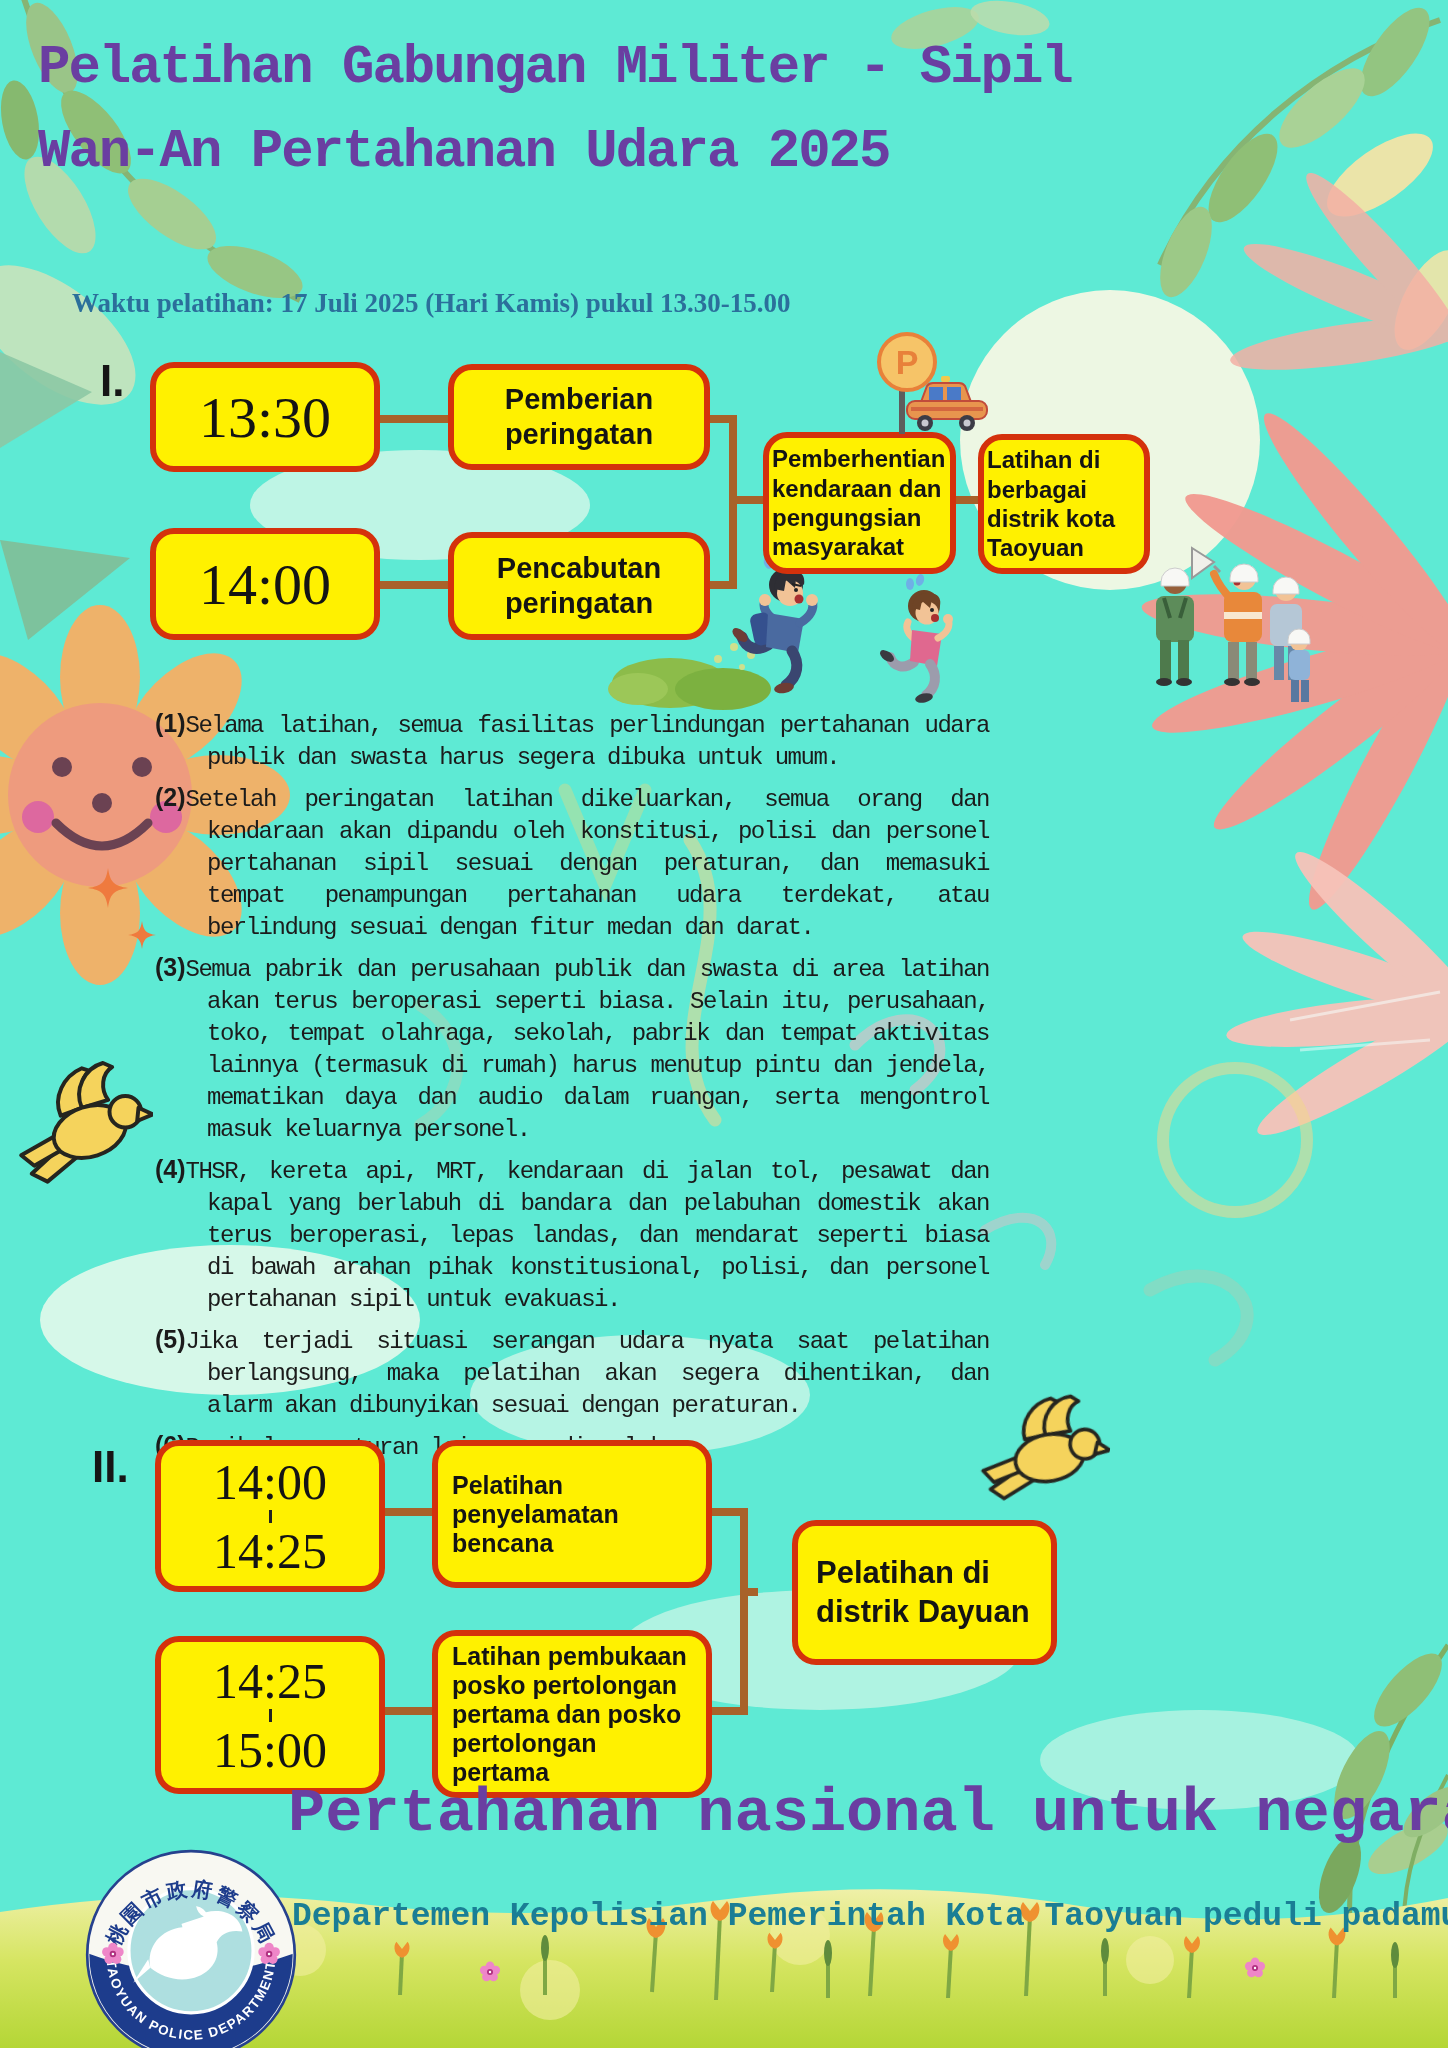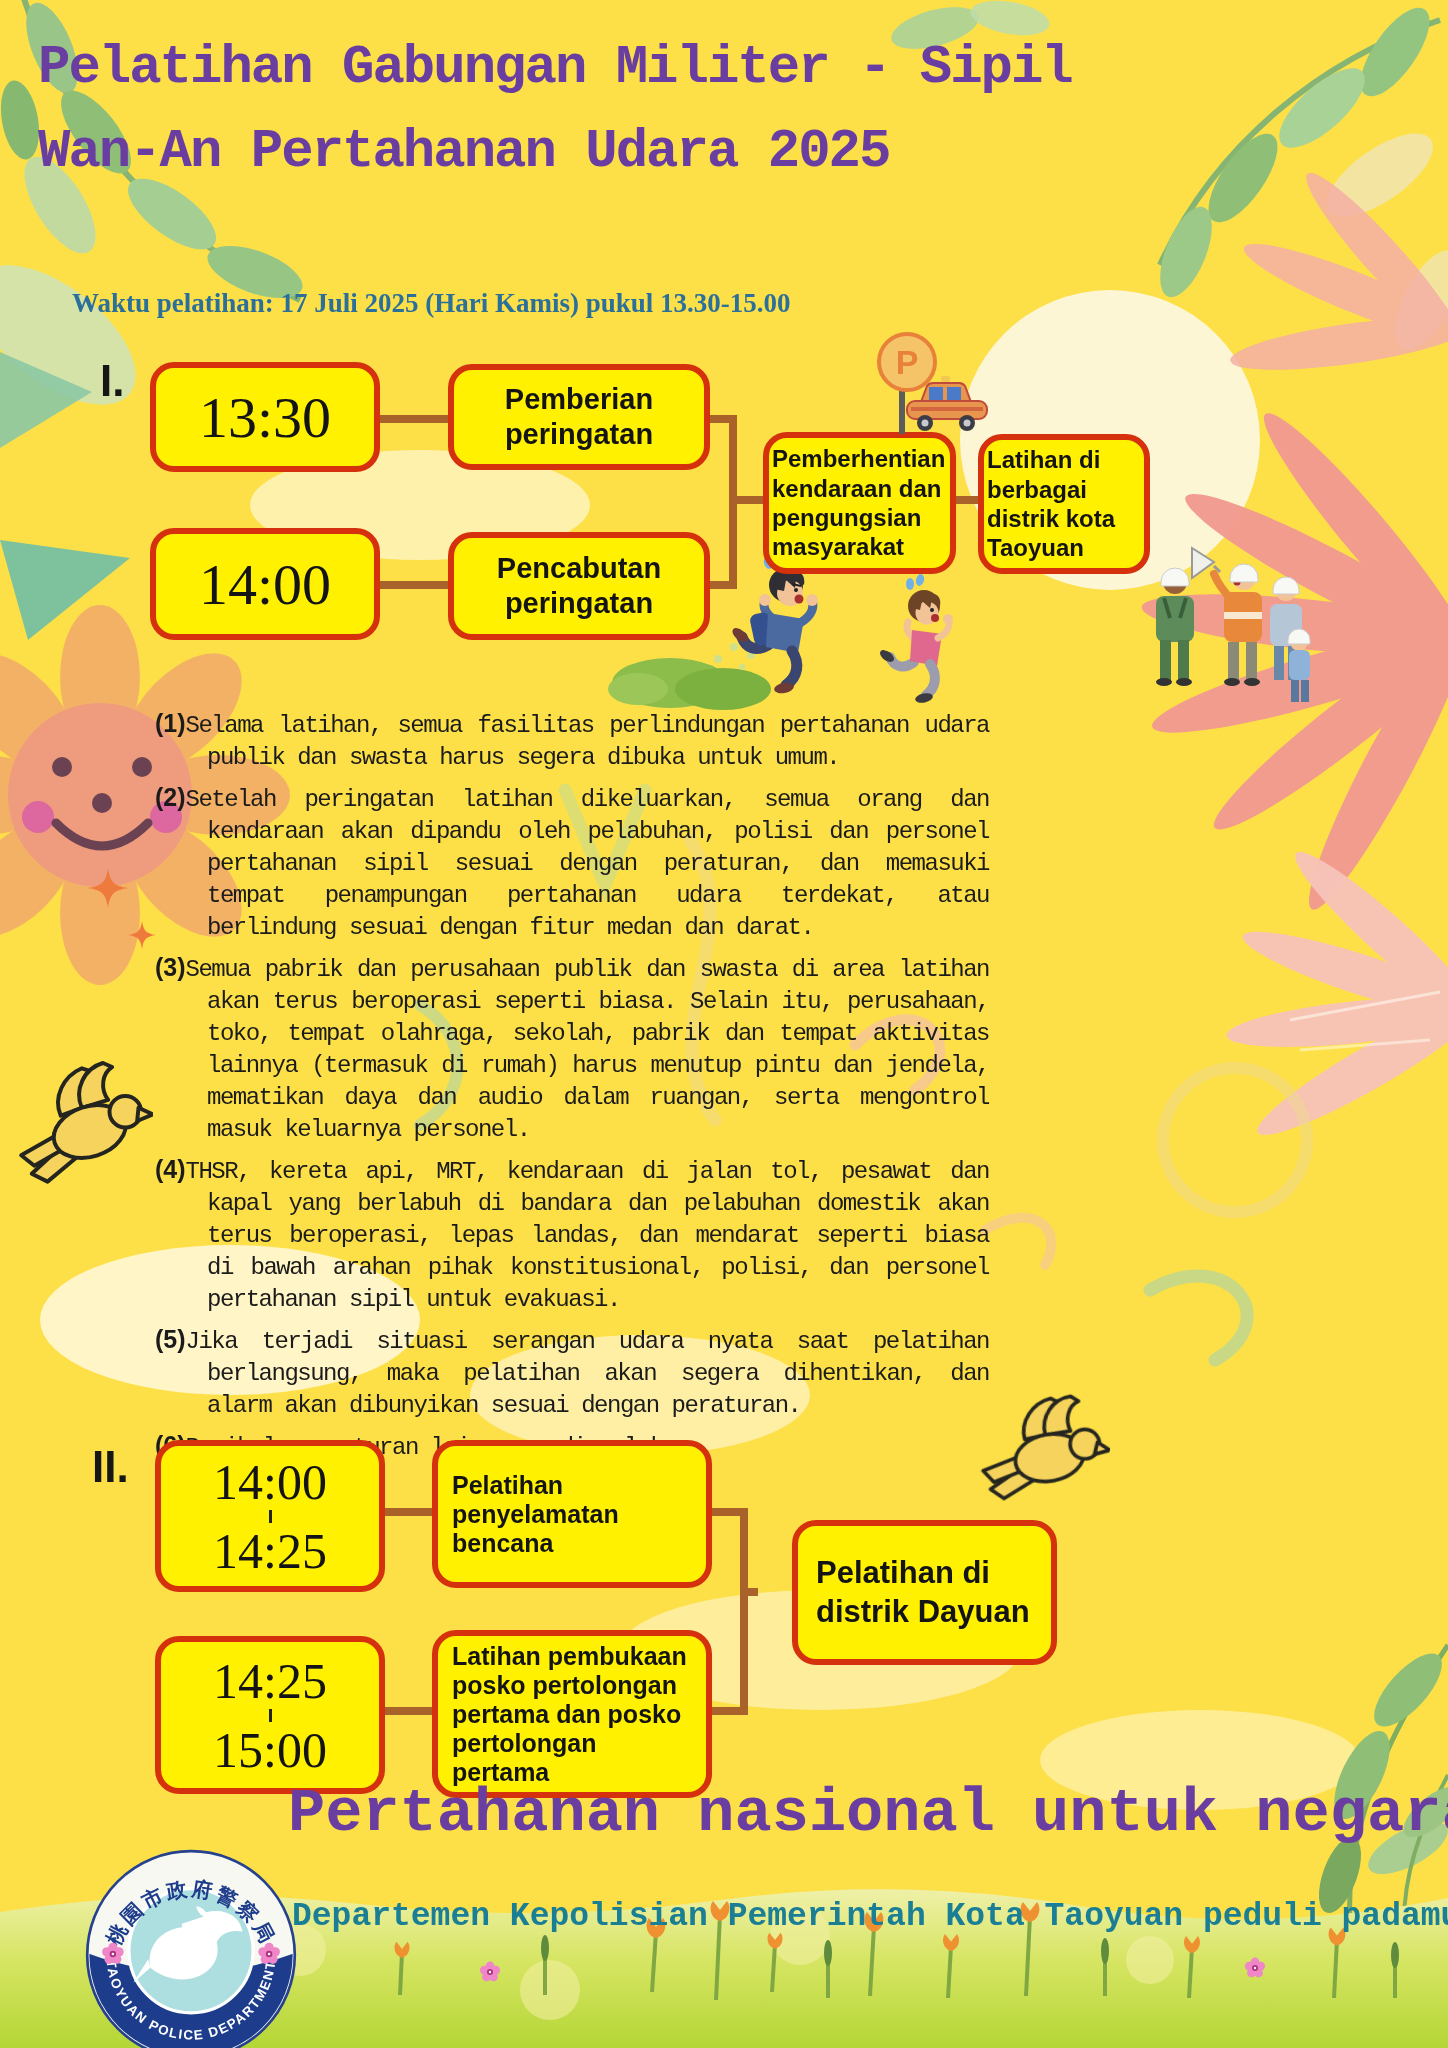--- a/index.html
+++ b/index.html
@@ -1,18 +1,18 @@
 <!DOCTYPE html>
 <html><head>
 <meta charset="utf-8">
 <style>
   html,body{margin:0;padding:0;background:#888;}
   .poster{
     position:relative;width:1448px;height:2048px;overflow:hidden;
-    background:#fde047;font-family:"Liberation Sans",sans-serif;
+    background:#5eead4;font-family:"Liberation Sans",sans-serif;
   }
   .deco{position:absolute;left:0;top:0;width:1448px;height:2048px;z-index:1;pointer-events:none;}
   .layer{position:absolute;z-index:10;}
   .title{position:absolute;left:38px;top:26px;z-index:10;
     font-family:"Liberation Mono",monospace;font-weight:700;font-size:54px;
     letter-spacing:-2px;line-height:84px;color:#6a3ea1;white-space:nowrap;}
   .sub{position:absolute;left:72px;top:248px;z-index:10;
     font-family:Liberation Serif, serif;font-weight:700;font-size:27px;
     color:#2b6f9b;white-space:nowrap;margin-top:40px;}
   .seclabel{position:absolute;z-index:10;font-weight:800;font-size:44px;color:#161616;
@@ -389,21 +389,21 @@
     <rect x="2" y="25" width="80" height="18" rx="8" fill="#e8954e" stroke="#c14b3a" stroke-width="2"></rect>
     <rect x="6" y="31" width="72" height="4" fill="#d4663f"></rect>
     <circle cx="20" cy="47" r="8" fill="#3c3c46"></circle>
       <circle cx="20" cy="47" r="3.5" fill="#c8c8d0"></circle>
     <circle cx="62" cy="47" r="8" fill="#3c3c46"></circle>
       <circle cx="62" cy="47" r="3.5" fill="#c8c8d0"></circle>
   </svg>
 
   <div class="regs">
     <p class="reg"><span class="rnum">(1)</span><span>Selama latihan, semua fasilitas perlindungan pertahanan udara publik dan swasta harus segera dibuka untuk umum.</span></p>
-    <p class="reg"><span class="rnum">(2)</span><span>Setelah peringatan latihan dikeluarkan, semua orang dan kendaraan akan dipandu oleh pelabuhan, polisi dan personel pertahanan sipil sesuai dengan peraturan, dan memasuki tempat penampungan pertahanan udara terdekat, atau berlindung sesuai dengan fitur medan dan darat.</span></p>
+    <p class="reg"><span class="rnum">(2)</span><span>Setelah peringatan latihan dikeluarkan, semua orang dan kendaraan akan dipandu oleh konstitusi, polisi dan personel pertahanan sipil sesuai dengan peraturan, dan memasuki tempat penampungan pertahanan udara terdekat, atau berlindung sesuai dengan fitur medan dan darat.</span></p>
     <p class="reg"><span class="rnum">(3)</span><span>Semua pabrik dan perusahaan publik dan swasta di area latihan akan terus beroperasi seperti biasa. Selain itu, perusahaan, toko, tempat olahraga, sekolah, pabrik dan tempat aktivitas lainnya (termasuk di rumah) harus menutup pintu dan jendela, mematikan daya dan audio dalam ruangan, serta mengontrol masuk keluarnya personel.</span></p>
     <p class="reg"><span class="rnum">(4)</span><span>THSR, kereta api, MRT, kendaraan di jalan tol, pesawat dan kapal yang berlabuh di bandara dan pelabuhan domestik akan terus beroperasi, lepas landas, dan mendarat seperti biasa di bawah arahan pihak konstitusional, polisi, dan personel pertahanan sipil untuk evakuasi.</span></p>
     <p class="reg"><span class="rnum">(5)</span><span>Jika terjadi situasi serangan udara nyata saat pelatihan berlangsung, maka pelatihan akan segera dihentikan, dan alarm akan dibunyikan sesuai dengan peraturan.</span></p>
     <p class="reg"><span class="rnum">(6)</span><span>Perihal pengaturan lain yang diperlukan.</span></p>
   </div>
 
   <div class="seclabel" style="left:92px;top:1442px">II.</div>
 
   <div class="conn" style="left:385px;top:1508px;width:47px;height:8px"></div>
   <div class="conn" style="left:385px;top:1707px;width:47px;height:8px"></div>

